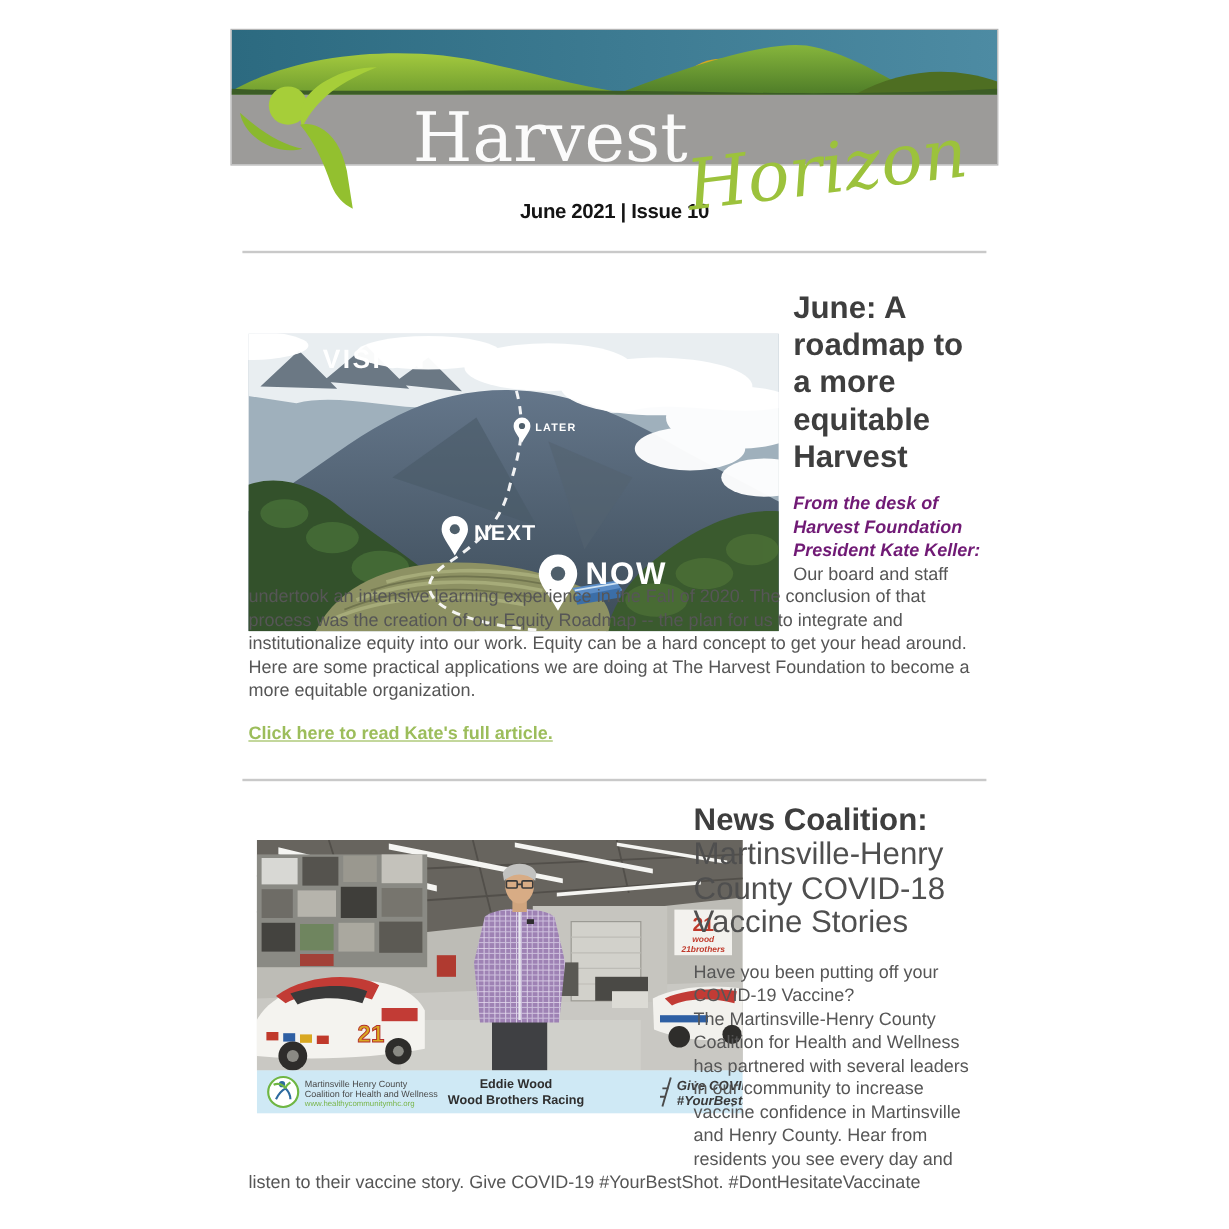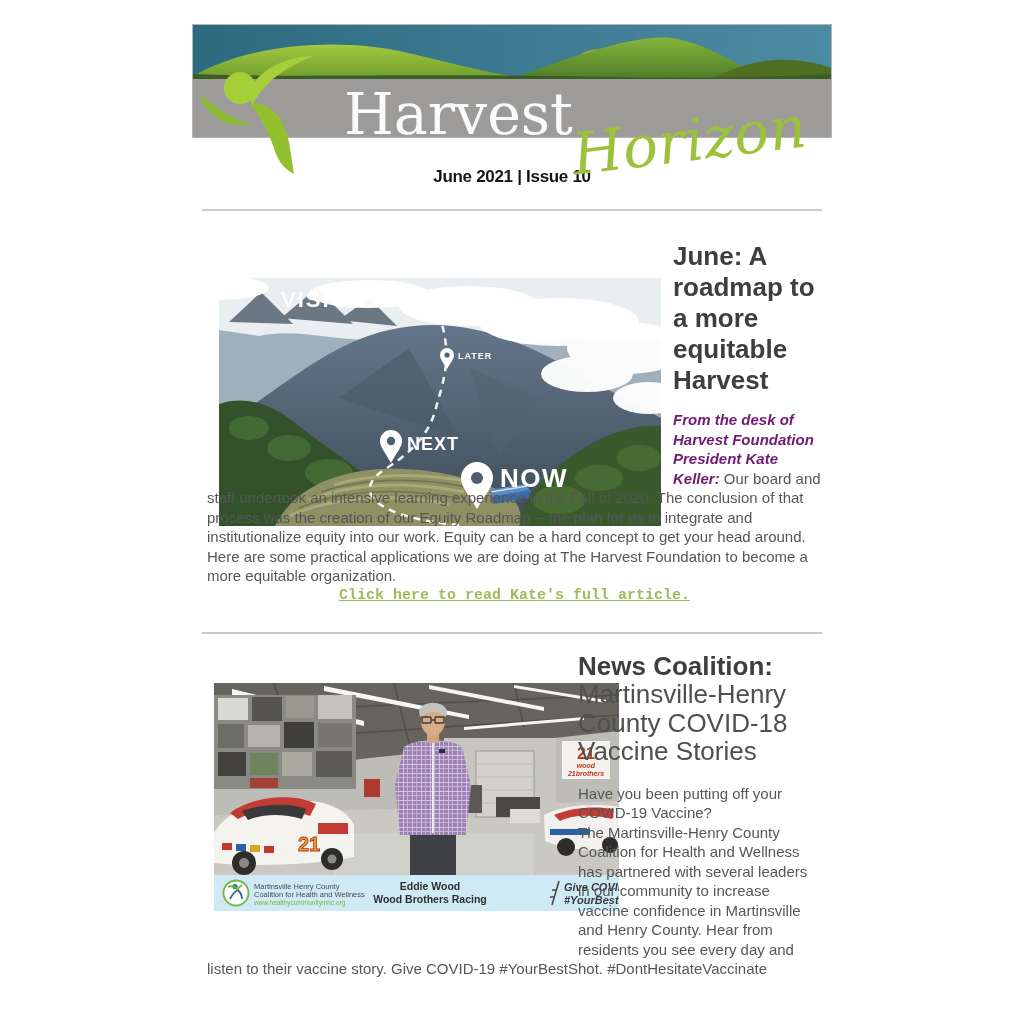--- a/index.html
+++ b/index.html
@@ -8,29 +8,29 @@
   
   .banner{position:relative;height:113px;}
   .banner svg{position:absolute;top:0;left:0;overflow:visible;z-index:2;}
   .date-line{margin-top:30px;text-align:center;font-size:17px;font-weight:bold;color:#141414;letter-spacing:-0.3px;}
   hr{border:none;border-top:2px solid #c9c9c9;margin:0 10px;}
   hr.d1{margin-top:22px;}
   hr.d2{margin-top:28px;}
   
   .article{padding:0 10px 0 15px;}
   .float-img{float:left;}
-  .img1{margin:37px 12px 10px 12px;width:442px;height:192px;}
+  .img1{margin:37px 12px 10px 0;width:442px;height:192px;}
   .img2{margin:31px 16px 30px 7px;width:348px;height:228px;}
   h1{margin:30px 0 0 0;font-size:26px;line-height:31px;color:#3e3e3e;font-weight:bold;}
   h2{margin:18px 0 0 0;font-size:26px;line-height:28.5px;font-weight:bold;color:#3e3e3e;}
   h2 .rest{font-weight:400;color:#4f4f4f;}
   p.body{margin:14px 0 0 0;font-size:15px;line-height:19.5px;color:#565656;}
   p.body2{margin:18px 0 0 0;}
   .bi{font-weight:bold;font-style:italic;color:#701a75;}
-  .link-row{text-align:center;clear:none;font-family:Liberation Mono, monospace;}
+  .link-row{margin-top:17px;text-align:left;clear:none;}
   a.green-link{color:#9cbd5b;font-weight:bold;font-size:15px;text-decoration:underline;}
   svg text{font-family:"Liberation Sans",sans-serif;}
   .serif{font-family:"DejaVu Serif",serif;}
 </style>
 </head>
 <body>
 
 <div class="email">
 
   <div class="banner">

